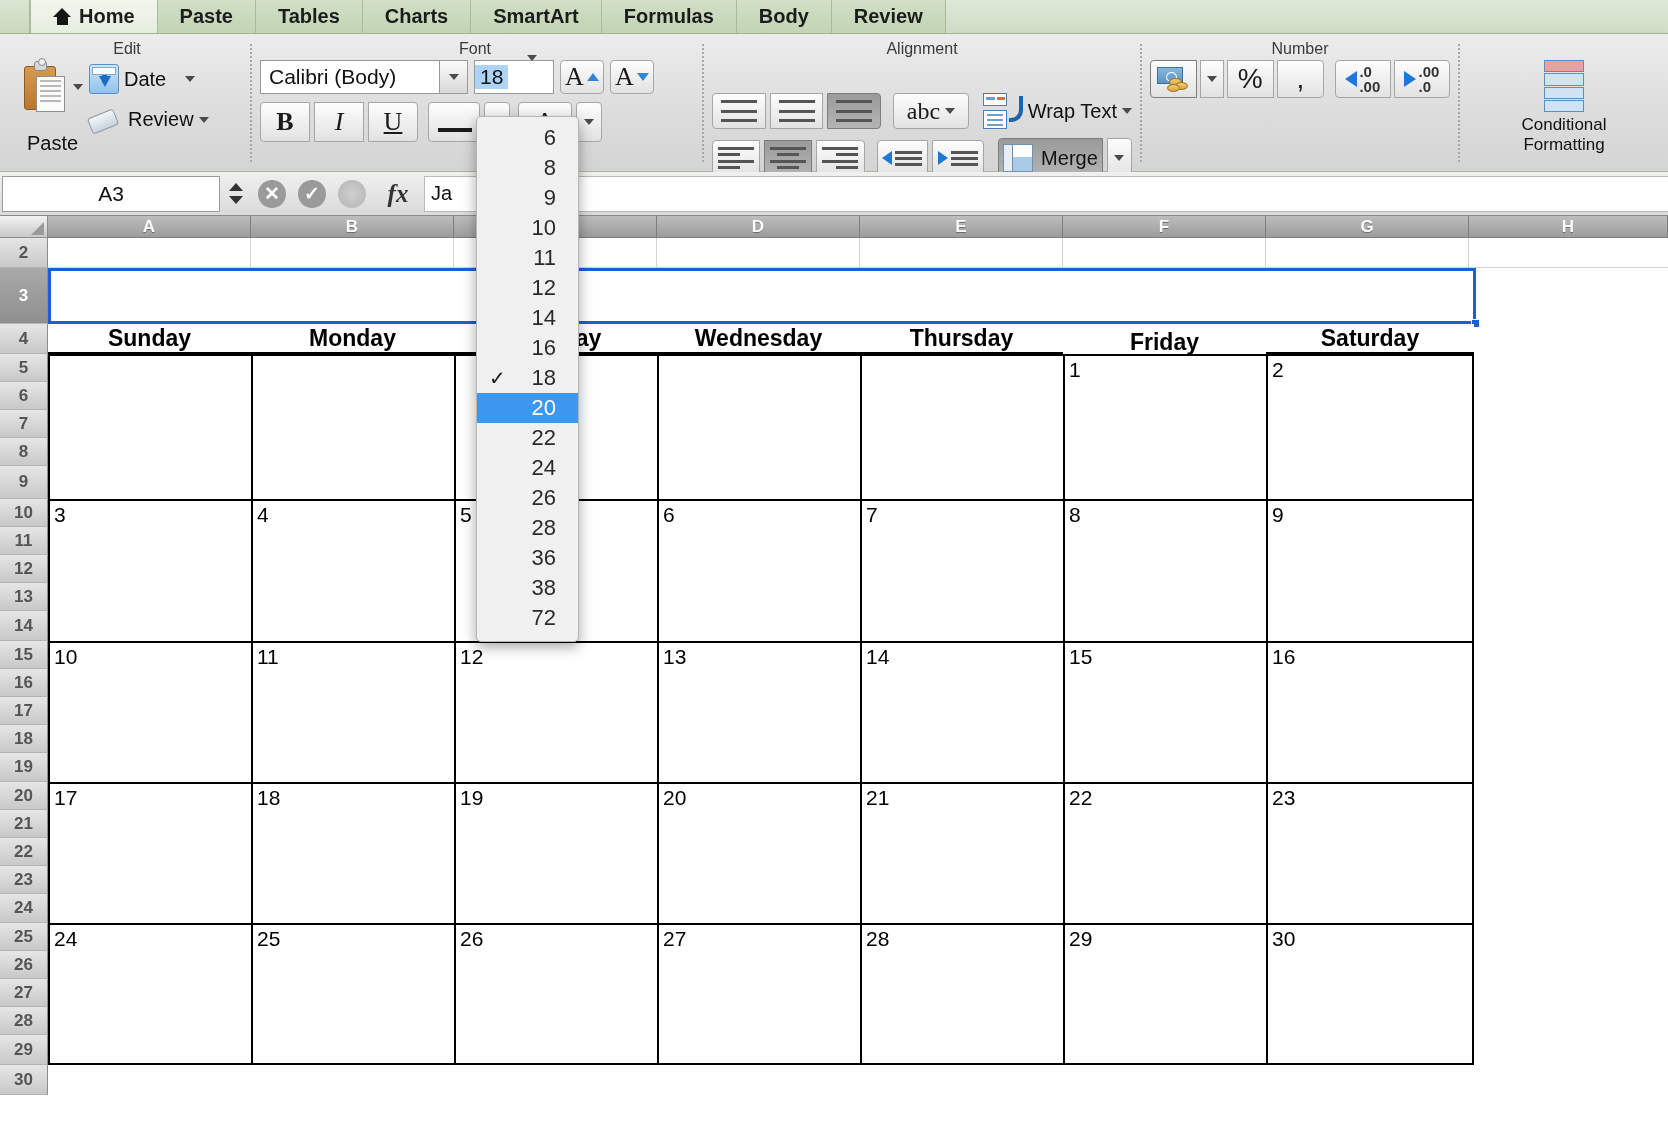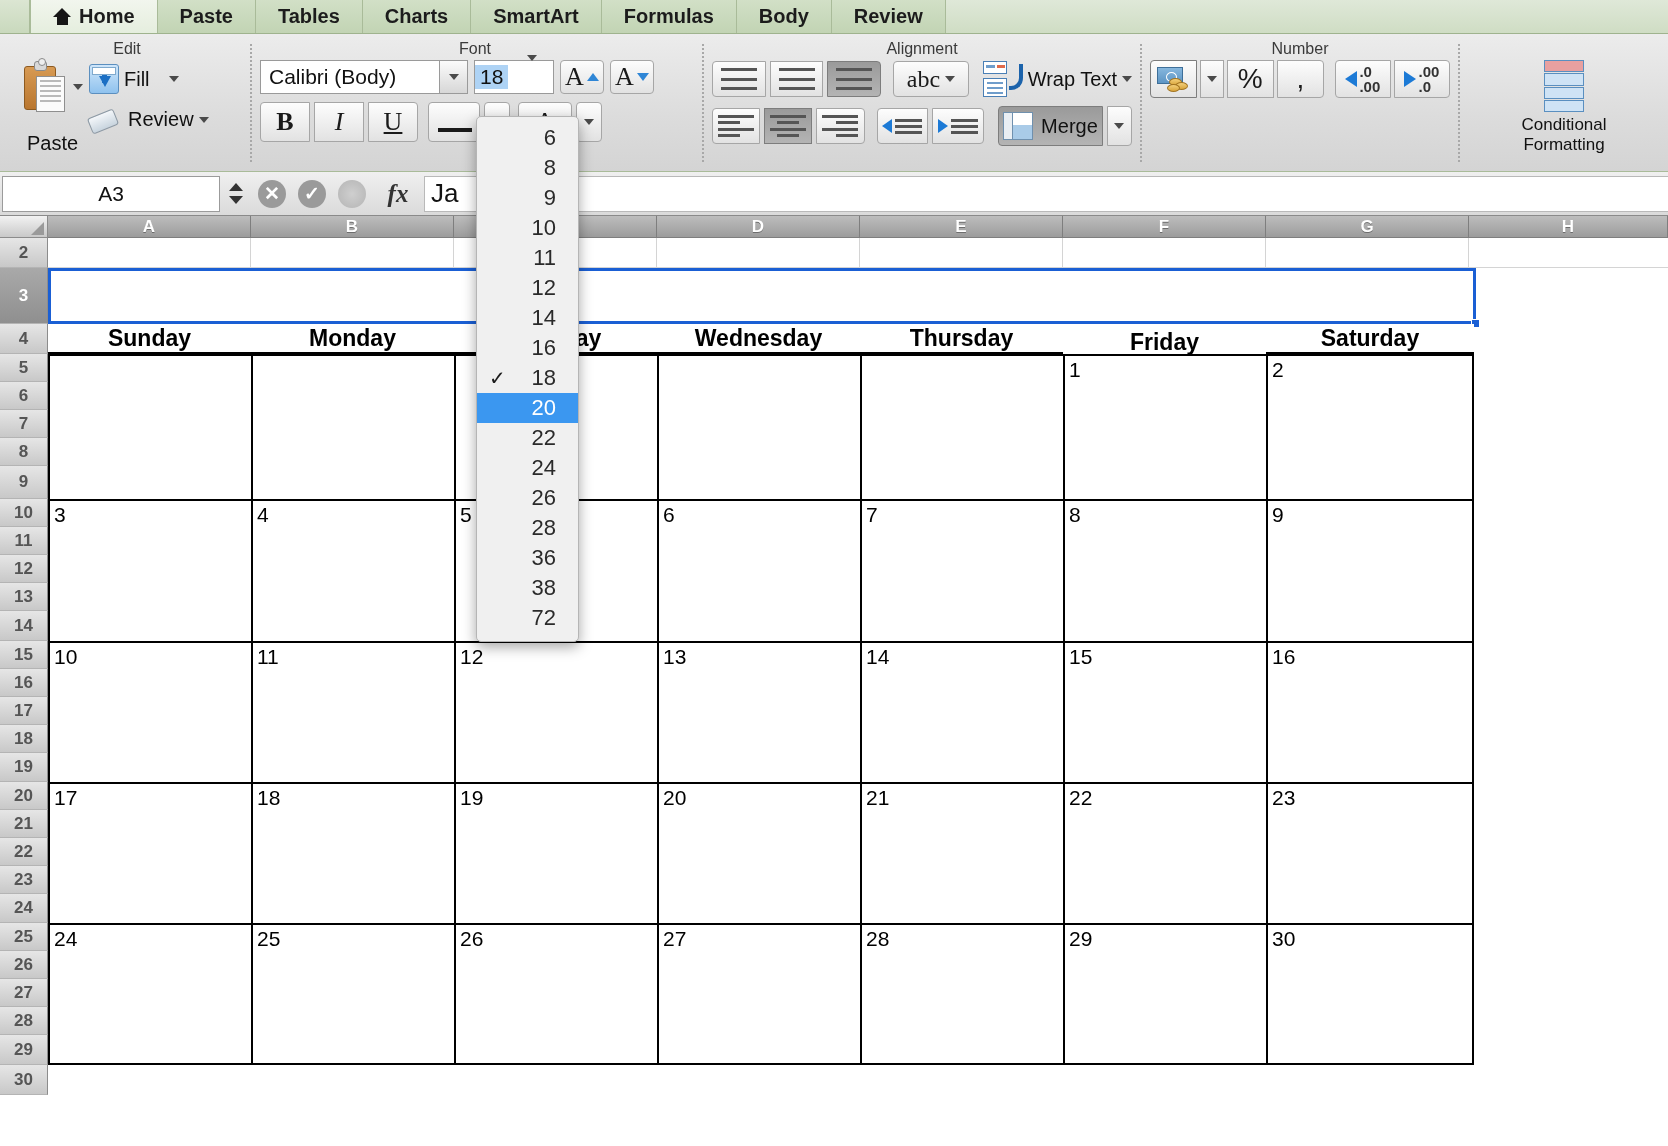--- a/index.html
+++ b/index.html
@@ -166,21 +166,21 @@
     display:flex;align-items:center;justify-content:center;
     font-size:21px; color:#111;
   }
   .stepper { width:32px;height:36px;display:flex;flex-direction:column;align-items:center;justify-content:center;gap:5px; }
   .stepper .u{width:0;height:0;border-left:7px solid transparent;border-right:7px solid transparent;border-bottom:8px solid #333;}
   .stepper .d{width:0;height:0;border-left:7px solid transparent;border-right:7px solid transparent;border-top:8px solid #333;}
   .fbtn { width:40px;height:40px;display:flex;align-items:center;justify-content:center; }
   .circ { width:28px;height:28px;border-radius:50%;background:#9a9a9a;display:flex;align-items:center;justify-content:center;color:#fff;font-size:19px;font-weight:bold;}
   .circ.soft { background: radial-gradient(#cfcfcf,#b4b4b4); }
   .fx { font-family:"Liberation Serif",serif; font-style:italic; font-weight:bold; font-size:25px; color:#333; }
-  .fcontent { flex:1; height:36px; background:#fff; border:1px solid #b9b9b9; border-right:none; display:flex;align-items:center;padding-left:6px;font-size:26px;color:#111; overflow:hidden; }
+  .fcontent { flex:1; height:36px; background:#fff; border:1px solid #b9b9b9; border-right:none; display:flex;align-items:center;padding-left:6px;font-size:20px;color:#111; overflow:hidden; }
 
   
   .sheet { position:absolute; left:0; top:216px; width:1668px; height:930px; background:#fff; }
   .corner {
     position:absolute;left:0;top:0;width:48px;height:22px;
     background:linear-gradient(#f2f2f2,#c9c9c9); border-right:1px solid #8c8c8c;border-bottom:1px solid #8c8c8c;
   }
   .corner:after{content:"";position:absolute;right:3px;bottom:2px;width:0;height:0;border-left:13px solid transparent;border-bottom:13px solid #9a9a9a;}
   .colhead {
     position:absolute;top:0;height:22px;
@@ -289,21 +289,21 @@
             </span>
             <span class="caret sm"></span>
           </div>
           <div class="txtlbl" style="margin-top:18px">Paste</div>
         </div>
         <div style="display:flex;flex-direction:column;gap:14px;padding-top:4px;">
           <div class="grow">
             <span class="fill-icon">
                   <span class="fill-arrowstem"></span>
                 </span>
-            <span class="txtlbl">Fill</span>
+            <span class="txtlbl">Date</span>
             <span class="caret sm" style="margin-left:14px"></span>
           </div>
           <div class="grow">
             <span class="clear-icon"></span>
             <span class="txtlbl">Review</span>
             <span class="caret sm"></span>
           </div>
         </div>
       </div>
     </div>
@@ -356,21 +356,21 @@
           <div class="btn" style="width:26px;height:40px;">
                 <span class="caret sm"></span>
               </div>
         </div>
       </div>
     </div>
     <div class="group-sep" style="left:690px;"></div>
 
     <div class="group" style="left:700px; width:420px;">
       <div class="group-title">Alignment</div>
-      <div style="display:flex;flex-direction:column;gap:8px;">
+      <div style="display:flex;flex-direction:column;gap:8px;margin-top:32px;">
         <div style="display:flex;align-items:center;gap:4px;">
           <div class="btn" style="width:54px;height:36px;border-radius:4px 0 0 4px;">
                 <span class="alignicon va-t">
                   <span></span>
                   <span></span>
                   <span></span>
                 </span>
               </div>
           <div class="btn" style="width:54px;height:36px;border-radius:0;">
                 <span class="alignicon va-m">

